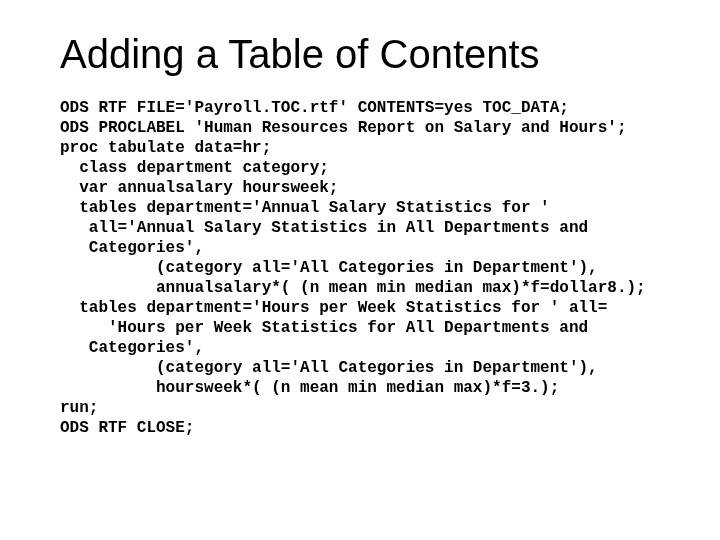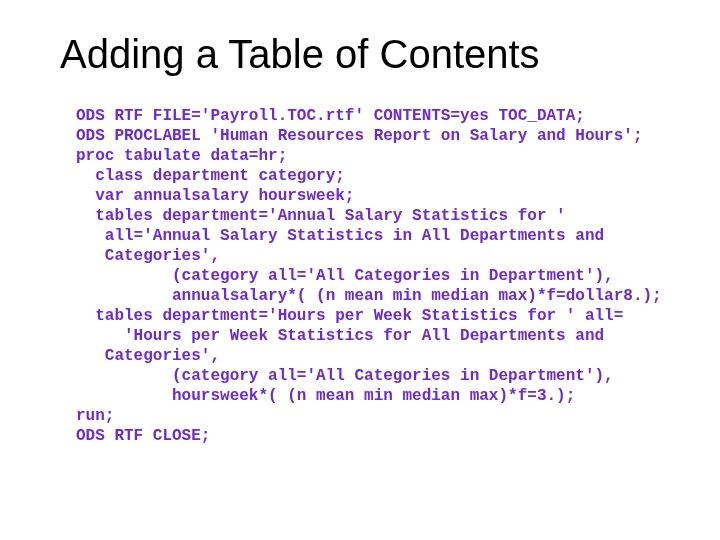--- a/index.html
+++ b/index.html
@@ -16,30 +16,30 @@
     height: 540px;
     background: #ffffff;
     box-sizing: border-box;
     padding: 30px 50px 40px 60px;
   }
   .title {
     font-family: Arial, Helvetica, sans-serif;
     font-size: 40px;
     font-weight: 400;
     color: #000000;
-    margin: 0 0 28px 0;
+    margin: 0 0 20px 0;
     line-height: 1.2;
     white-space: nowrap;
   }
   pre.code {
     font-family: "Courier New", Courier, monospace;
     font-size: 16px;
     font-weight: bold;
-    color: #6d28d9;
-    margin: 16px;
+    color: #000000;
+    margin: 0;
     line-height: 1.25;
     white-space: pre;
   }
 </style>
 </head>
 <body>
 
 <div class="slide">
   <h1 class="title">Adding a Table of Contents</h1>
   <pre class="code">ODS RTF FILE='Payroll.TOC.rtf' CONTENTS=yes TOC_DATA;

